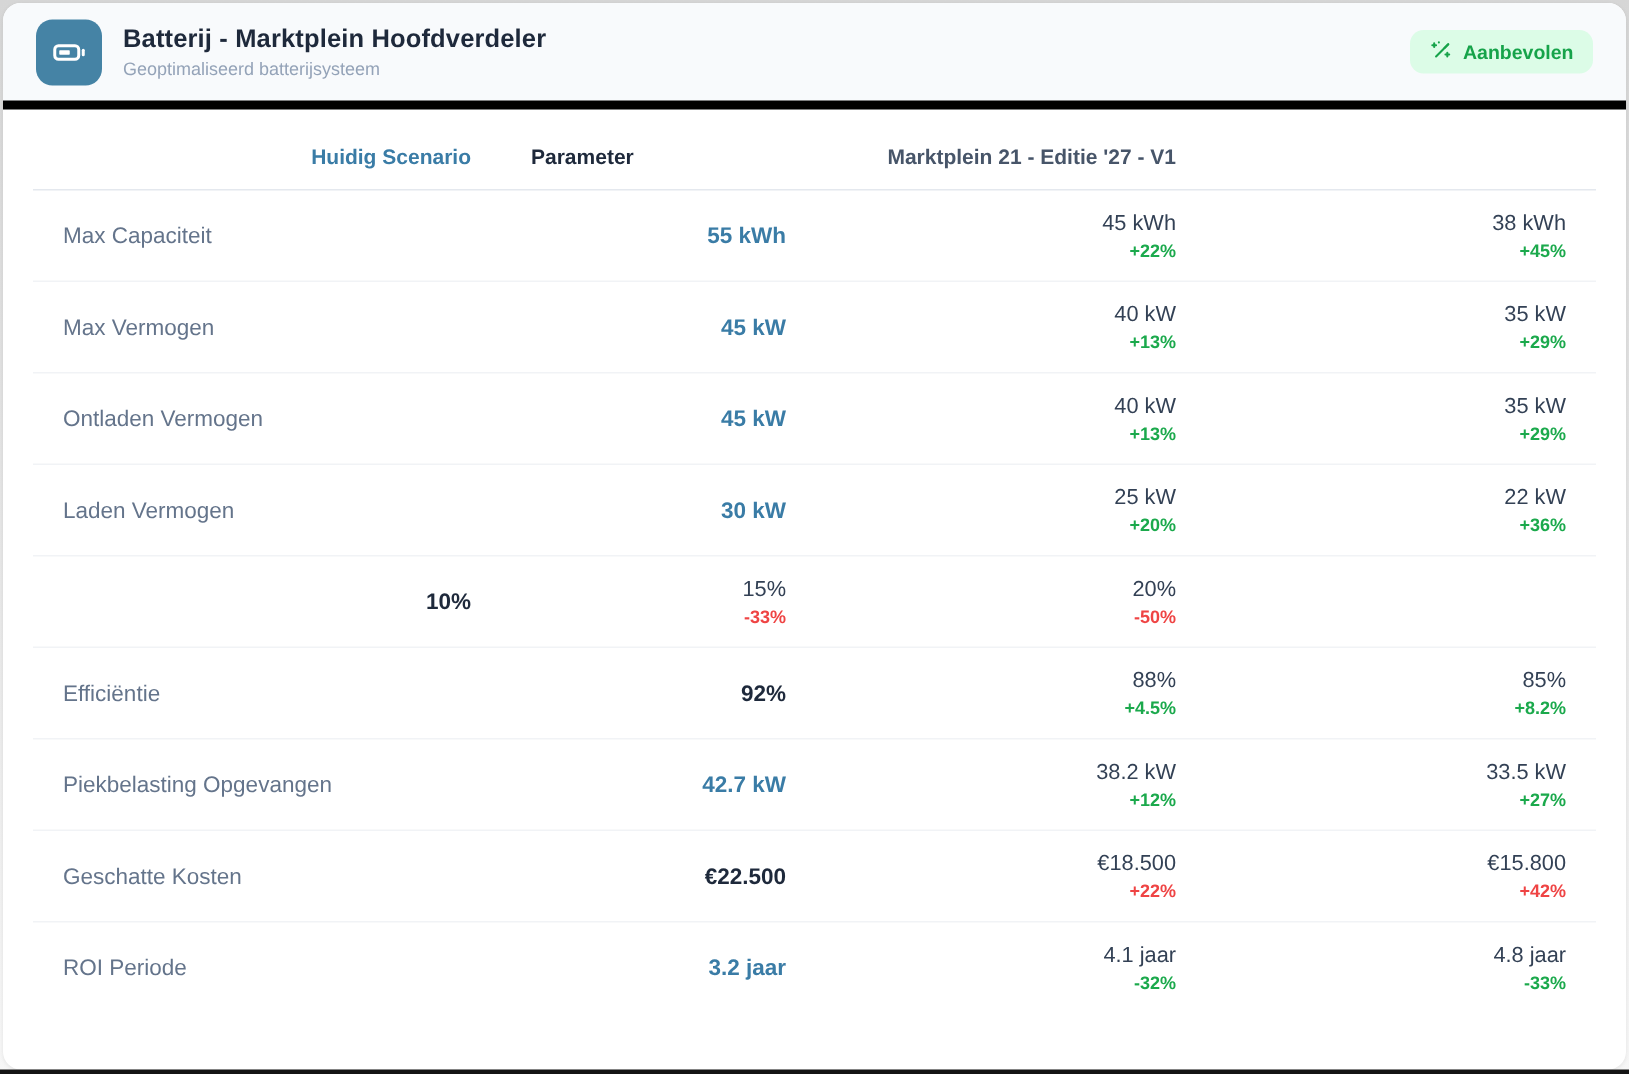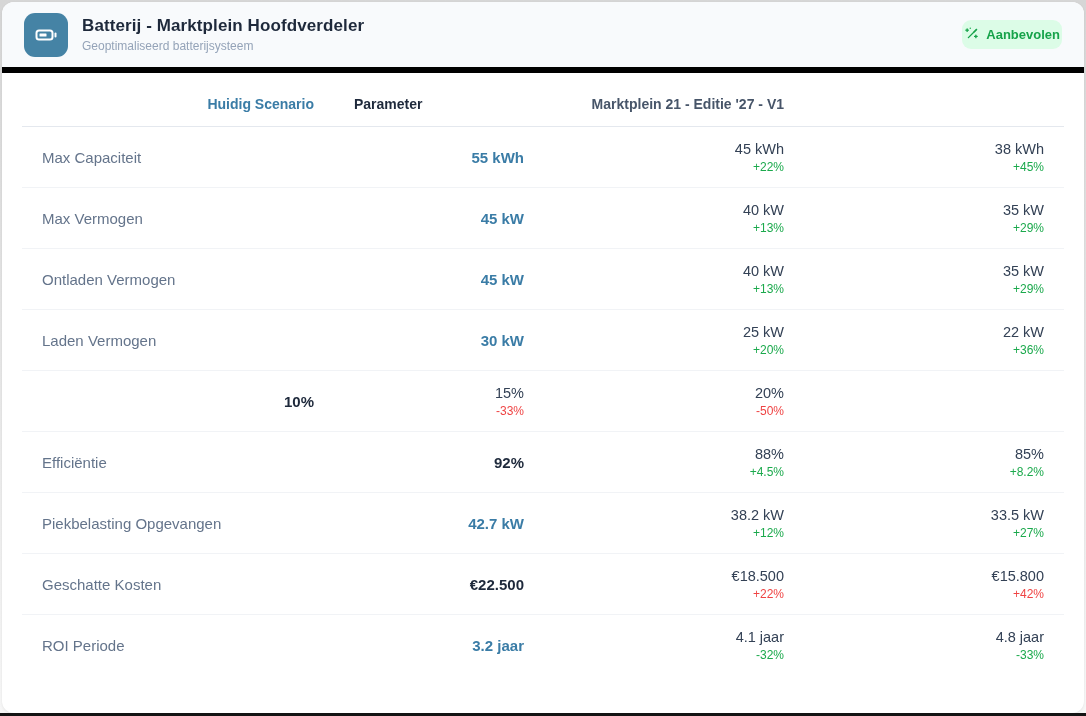--- a/index.html
+++ b/index.html
@@ -41,21 +41,21 @@
     color: #ffffff;
     flex: 0 0 auto;
   }
   .title { font-size: 17px; font-weight: 700; color: #1e293b; letter-spacing: .1px; }
   .subtitle { font-size: 12px; color: #94a3b8; margin-top: 3px; }
   .badge {
     display: flex; align-items: center; gap: 7px;
     background: #dcfce7;
     color: #16a34a;
     font-size: 13px; font-weight: 700;
-    padding: 7px 2px;
+    padding: 7px 13px;
     border-radius: 9px;
     border: none;
     cursor: default;
     font-family: inherit;
   }
   
   .table { padding: 8px 20px 0 20px; }
   .trow {
     display: grid;
     grid-template-columns: 1fr 210px 260px 260px;
@@ -74,21 +74,21 @@
   .drow { height: 61px; }
   .pcell {
     text-align: left; padding-left: 20px;
     font-size: 15px; color: #64748b;
   }
   .vcell.current { font-size: 15px; font-weight: 700; }
   .vcell.current.accent { color: #3a7ca6; }
   .vcell.current.dark { color: #1e293b; }
   .scen { display: flex; flex-direction: column; justify-content: center; gap: 3px; }
   .scen .val { font-size: 14.5px; font-weight: 500; color: #334155; }
-  .scen .delta { font-size: 12px; font-weight: 400; }
+  .scen .delta { font-size: 12px; font-weight: 700; }
   .delta.green { color: #1ba94c; }
   .delta.red { color: #ef4444; }
   svg { display: block; }
 </style>
 </head>
 <body>
 
 <div class="card">
 
   <div class="card-header">

